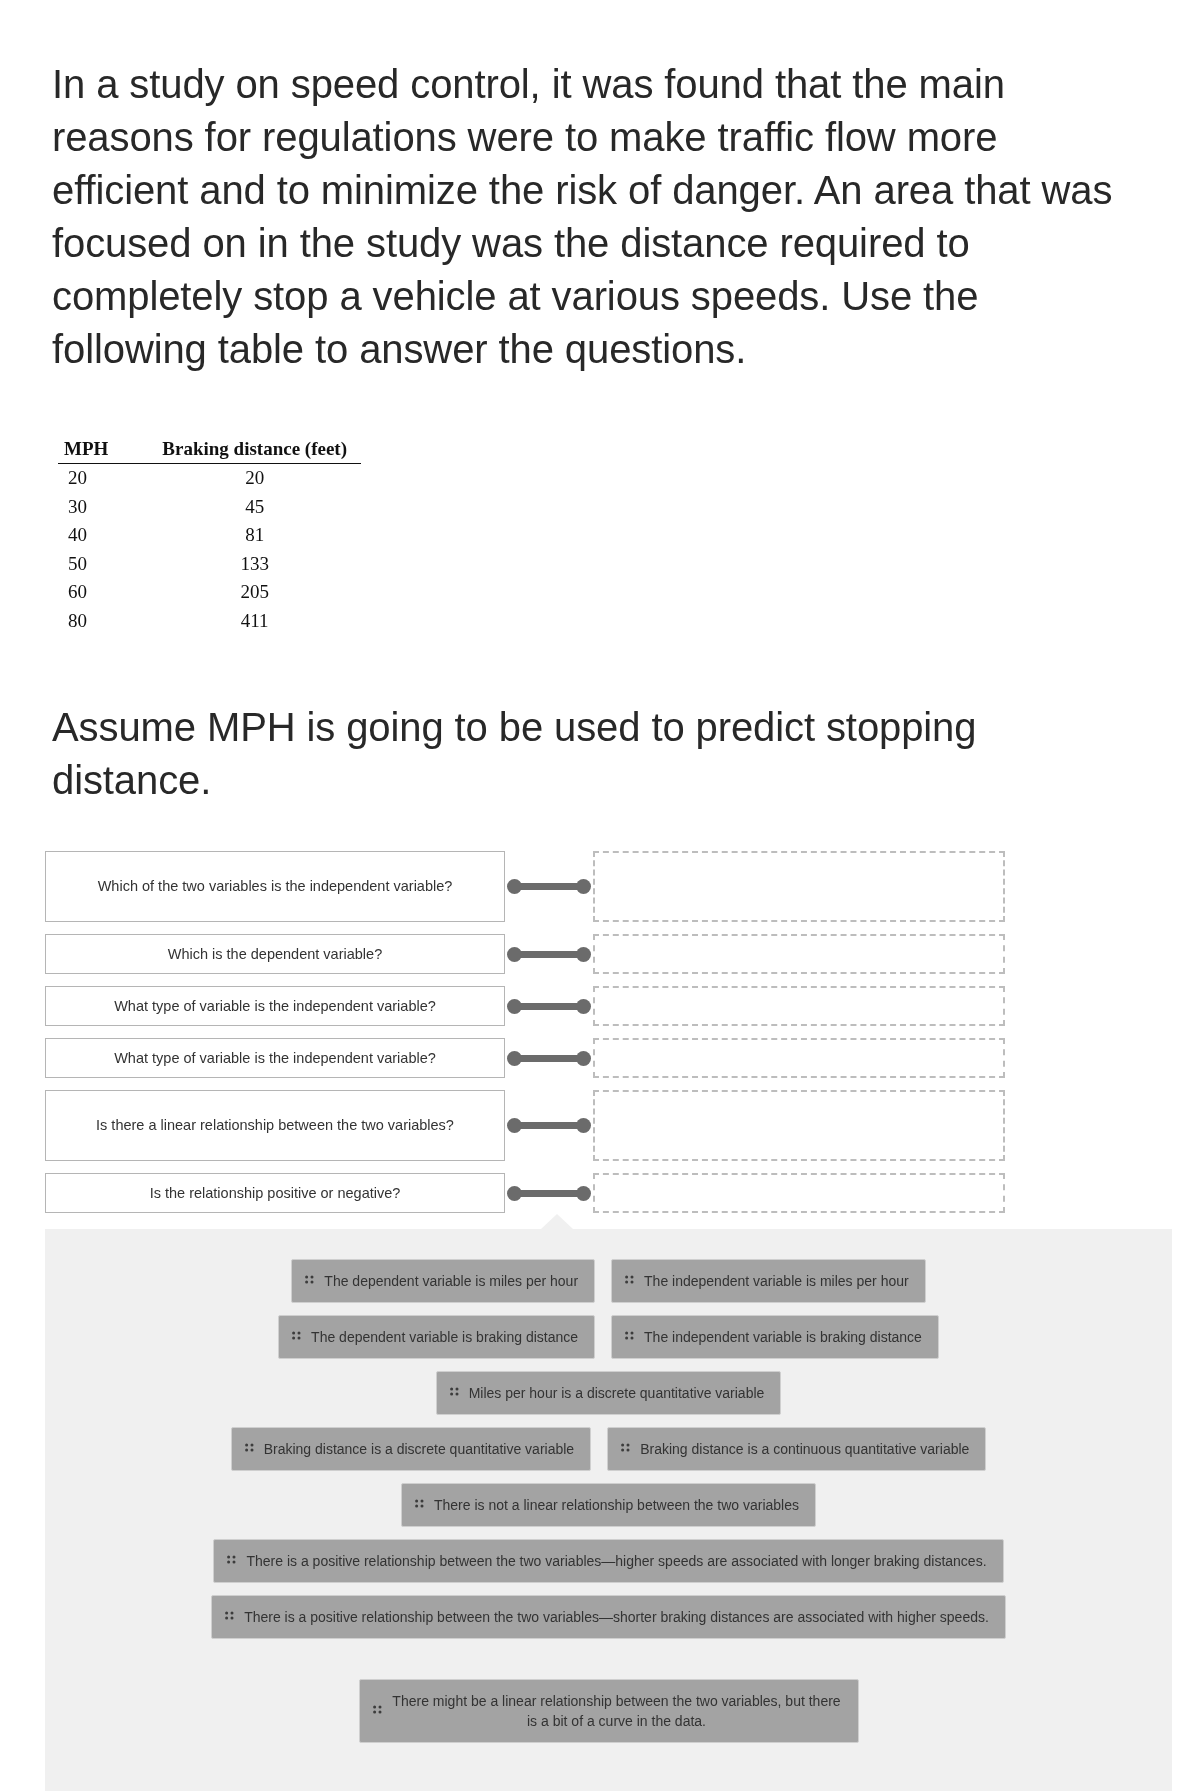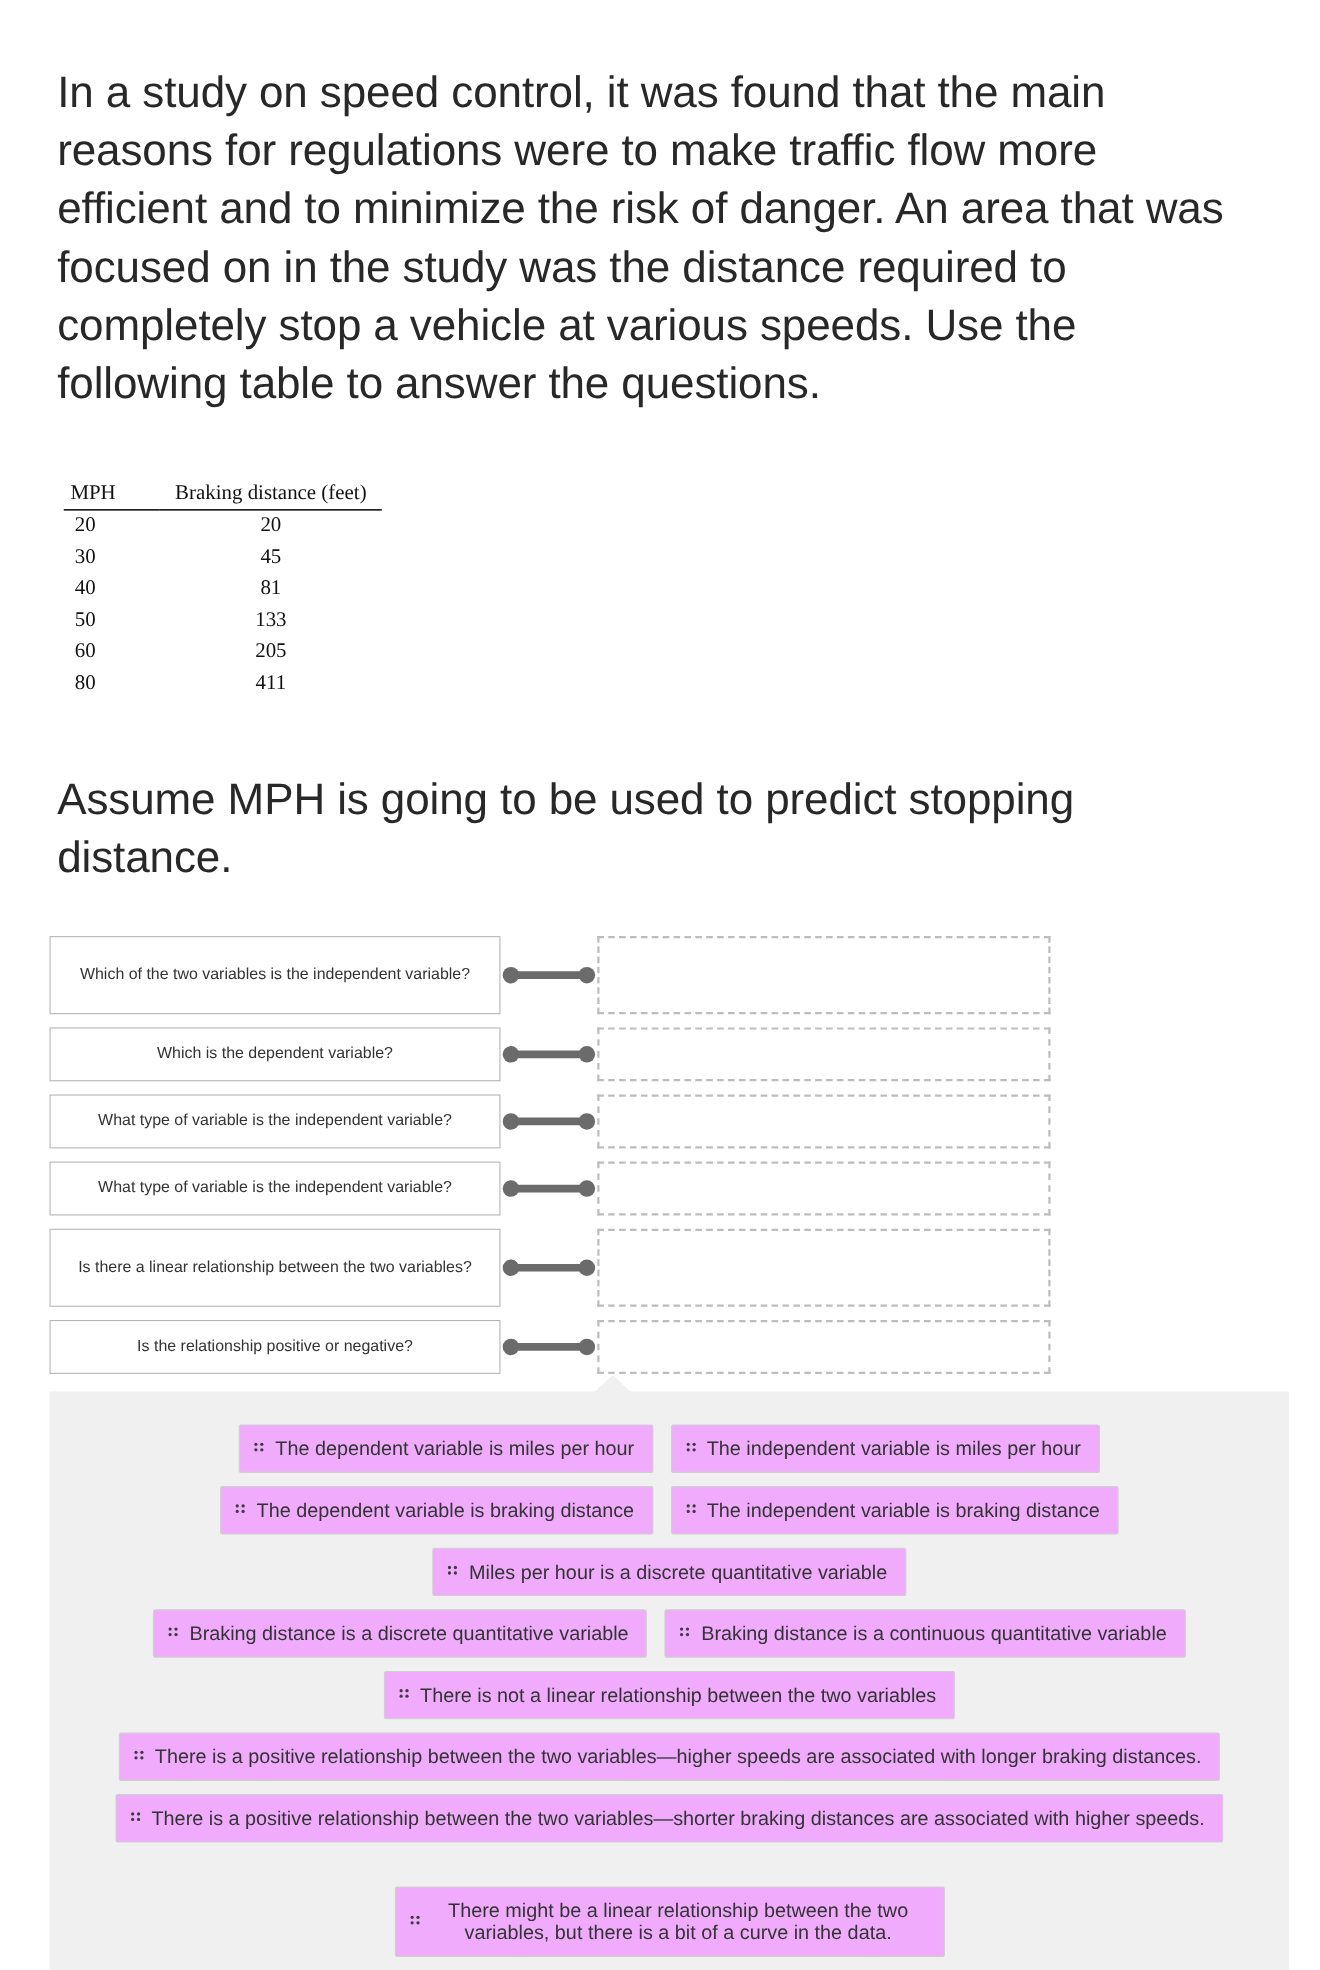--- a/index.html
+++ b/index.html
@@ -27,21 +27,21 @@
 
   
   .table-wrap { padding: 22px 0 0 58px; }
   table.data {
     border-collapse: collapse;
     font-family: "Liberation Serif", serif;
     font-size: 19px;
     color: #111;
   }
   table.data th {
-    font-weight: normal;
+    font-weight: bold;
     padding: 0 14px 3px 14px;
     border-bottom: 1.5px solid #111;
     text-align: center;
     white-space: nowrap;
   }
   table.data th.mph { text-align: left; padding-left: 6px; padding-right: 40px; }
   table.data td {
     padding: 4px 14px;
     line-height: 20.5px;
     text-align: center;
@@ -56,32 +56,32 @@
   .pairs { padding: 0 0 0 45px; position: relative; }
 
   .pair-row {
     display: flex;
     align-items: stretch;
     margin-bottom: 12px;
     position: relative;
   }
 
   .q-box {
-    width: 410px;
+    width: 460px;
     min-height: 40px;
     border: 1px solid #b5b5b5;
     background: #ffffff;
     display: flex;
     align-items: center;
     justify-content: center;
     text-align: center;
     font-size: 14.5px;
     line-height: 21px;
     color: #333333;
-    padding: 13px 14px;
+    padding: 0 14px;
   }
   .q-box.tall { min-height: 71px; }
 
   .connector {
     width: 88px;
     position: relative;
     flex: 0 0 88px;
   }
   .connector .bar {
     position: absolute;
@@ -133,25 +133,25 @@
     border-right: 17px solid transparent;
     border-bottom: 16px solid #f0f0f0;
   }
   .bank-row {
     display: flex;
     justify-content: center;
     gap: 16px;
     margin-bottom: 12px;
   }
   .chip {
-    background: #f0abfc;
+    background: #a3a3a3;
     border: 1px solid #cfcfcf;
     border-radius: 2px;
     padding: 11px 16px 11px 13px;
-    font-size: 18px;
+    font-size: 14px;
     line-height: 20px;
     color: #333333;
     display: flex;
     align-items: center;
     gap: 10px;
     white-space: nowrap;
   }
   .chip.wrap { white-space: normal; text-align: center; max-width: 500px; margin-top: 28px; }
   .chip.wrap .chip-text { text-align: center; }
 

